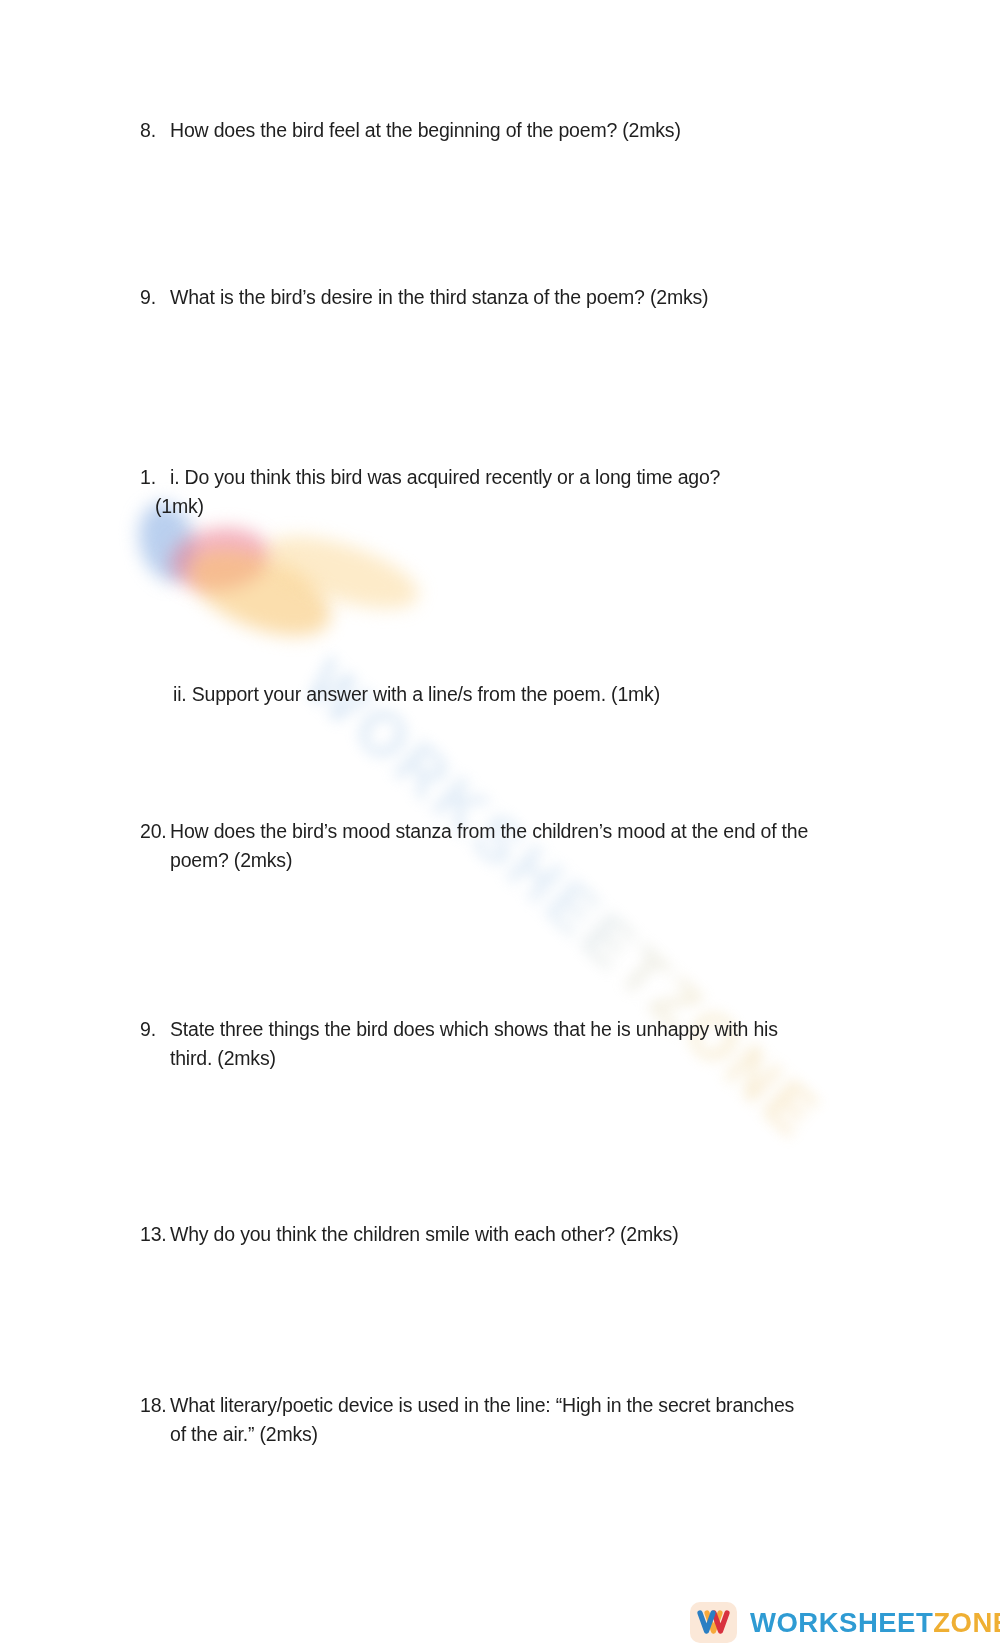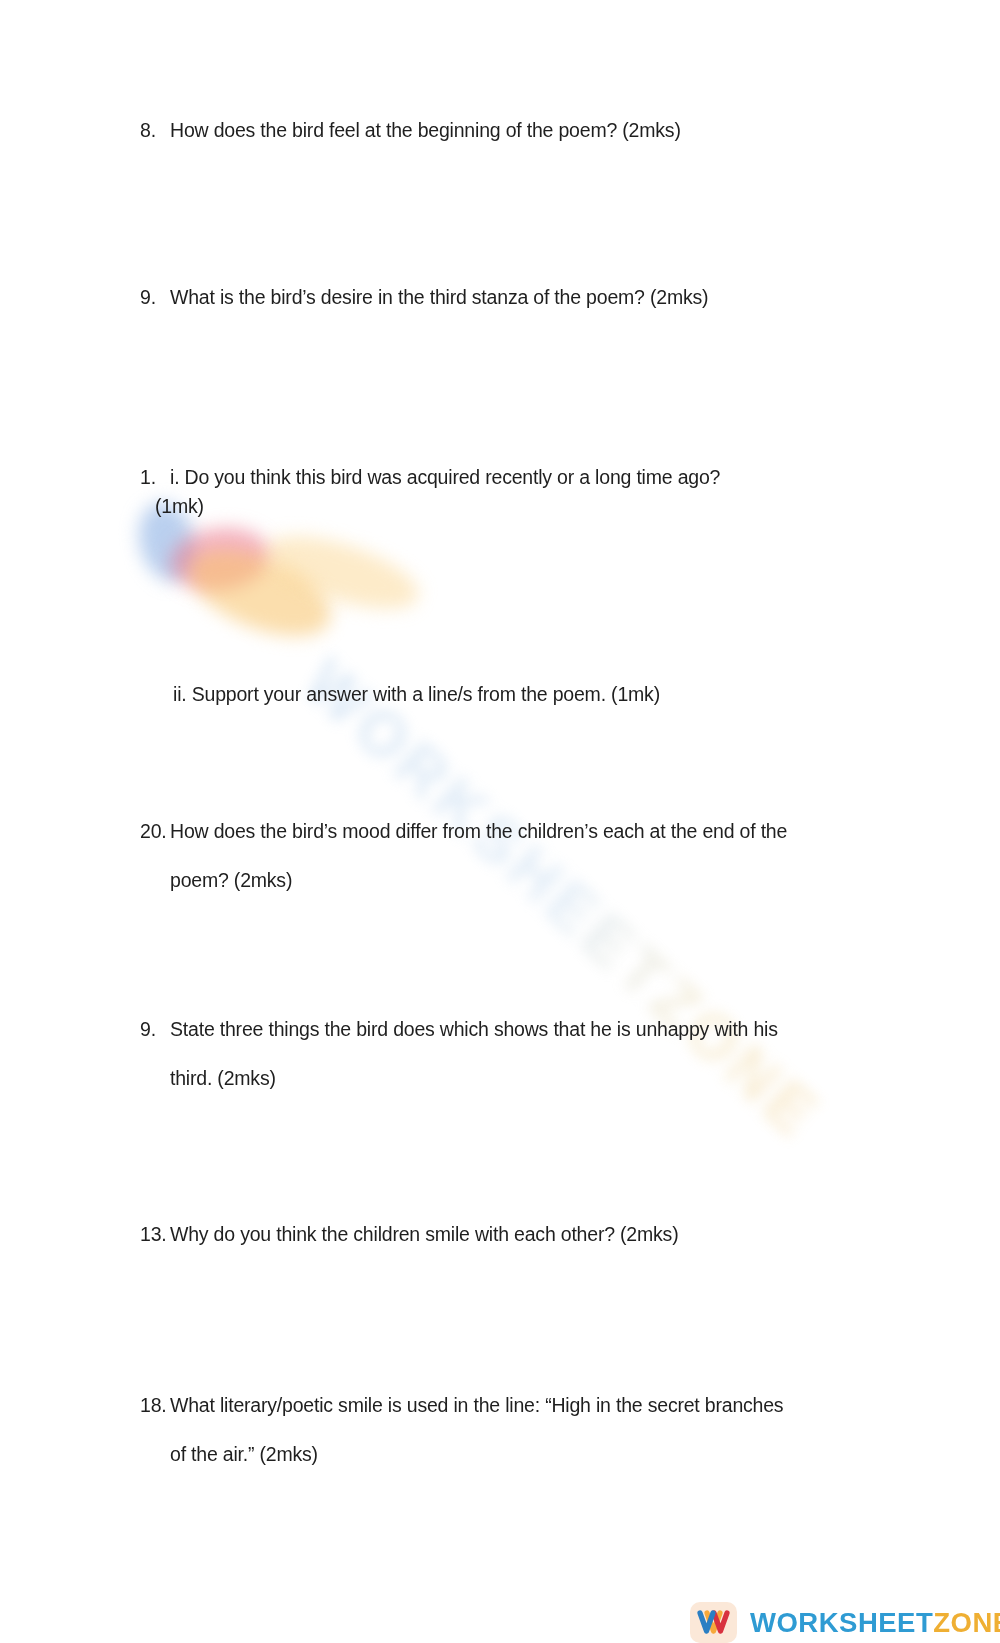--- a/index.html
+++ b/index.html
@@ -15,21 +15,21 @@
     position:absolute;
     left:140px;
     color:#1f1f1f;
     font-size:19.5px;
     letter-spacing:-0.2px;
     line-height:29px;
     white-space:nowrap;
   }
   .q .qnum{display:inline-block;width:30px;}
   .q .qcont{display:block;}
-  .q.q-pad30 .qcont{padding-left:30px;margin-top:20px;}
+  .q.q-pad30 .qcont{padding-left:30px;}
   .q.q-pad15 .qcont{padding-left:15px;}
   .q.q-noindent{left:173px;}
   
   .wm-blob{
     position:absolute;border-radius:50%;
     filter:blur(9px);
     pointer-events:none;
   }
   .wm-blob.blue  {left:140px;top:502px;width:55px;height:80px;background:rgba(130,170,225,.55);transform:rotate(-15deg);}
   .wm-blob.red   {left:170px;top:528px;width:100px;height:62px;background:rgba(235,118,140,.55);transform:rotate(-8deg);}
@@ -89,41 +89,41 @@
   </div>
 
   <div class="q q-noindent" style="top:680px">
     <span class="qline">
       <span class="qtext">ii. Support your answer with a line/s from the poem. (1mk)</span>
     </span>
   </div>
 
   <div class="q q-pad30" style="top:817px">
     <span class="qline">
-      <span class="qnum">20.</span><span class="qtext">How does the bird’s mood differ from the children’s each at the end of the</span>
+      <span class="qnum">20.</span><span class="qtext">How does the bird’s mood stanza from the children’s mood at the end of the</span>
     </span>
     <span class="qcont">poem? (2mks)</span>
   </div>
 
   <div class="q q-pad30" style="top:1015px">
     <span class="qline">
       <span class="qnum">9.</span><span class="qtext">State three things the bird does which shows that he is unhappy with his</span>
     </span>
     <span class="qcont">third. (2mks)</span>
   </div>
 
   <div class="q" style="top:1220px">
     <span class="qline">
       <span class="qnum">13.</span><span class="qtext">Why do you think the children smile with each other? (2mks)</span>
     </span>
   </div>
 
   <div class="q q-pad30" style="top:1391px">
     <span class="qline">
-      <span class="qnum">18.</span><span class="qtext">What literary/poetic smile is used in the line: “High in the secret branches</span>
+      <span class="qnum">18.</span><span class="qtext">What literary/poetic device is used in the line: “High in the secret branches</span>
     </span>
     <span class="qcont">of the air.” (2mks)</span>
   </div>
 
   <div class="footer-logo">
     <span style="display:inline-block;line-height:0;">
       <svg width="47" height="41" viewBox="0 0 47 41" xmlns="http://www.w3.org/2000/svg">
         <rect x="0" y="0" width="47" height="41" rx="10" fill="#FBE8D8"></rect>
         <path d="M17 11 L23.5 29 L30 11" fill="none" stroke="#F6A93B" stroke-width="5.2" stroke-linecap="round" stroke-linejoin="round"></path>
         <path d="M24 11 L30.5 29 L37 11" fill="none" stroke="#D8323F" stroke-width="5.2" stroke-linecap="round" stroke-linejoin="round"></path>

